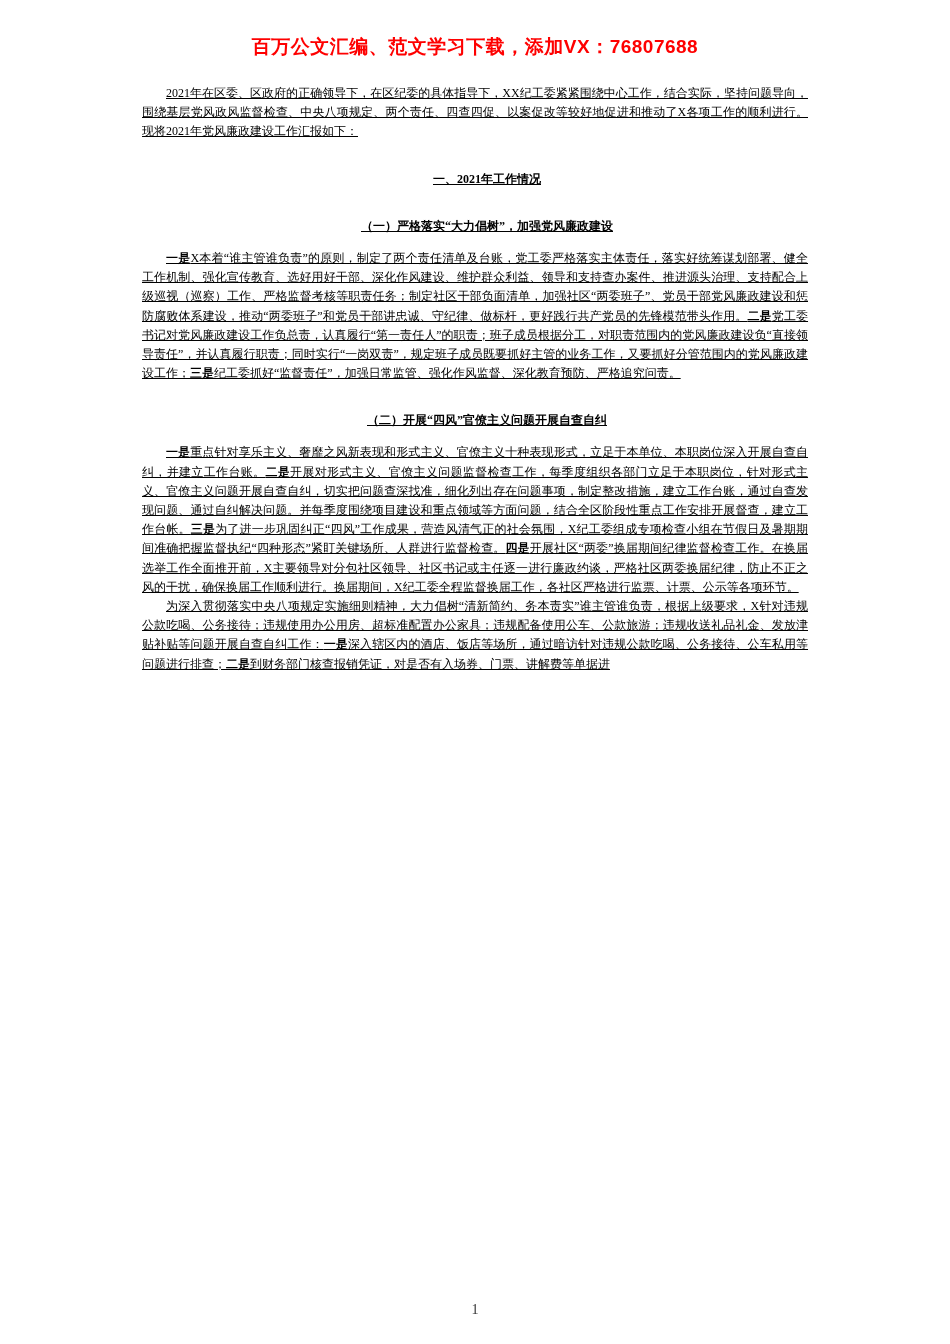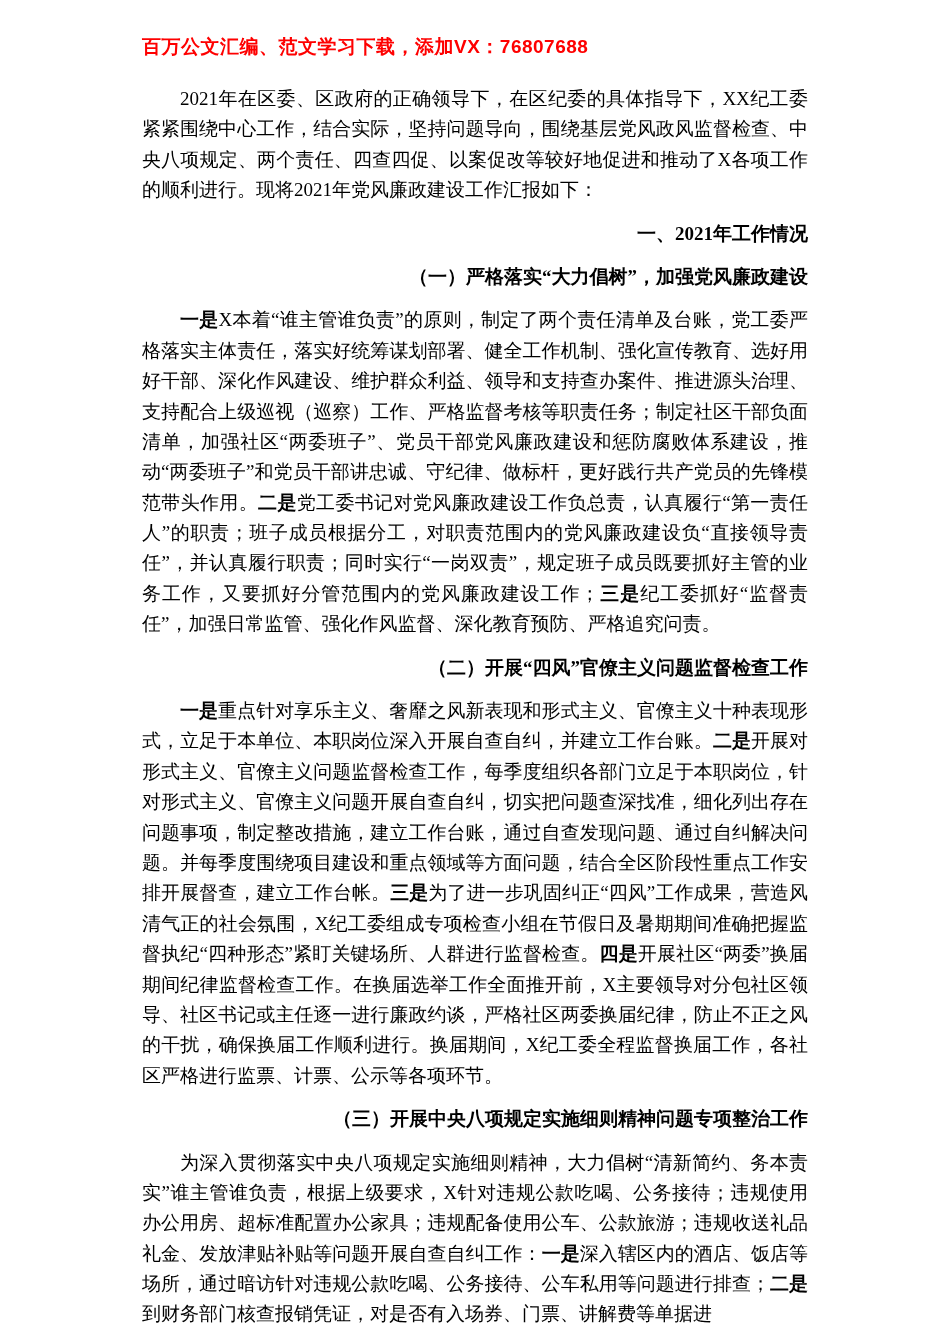--- a/index.html
+++ b/index.html
@@ -12,41 +12,42 @@
     min-height: 1344px;
     margin: 0 auto;
     background: #ffffff;
     box-sizing: border-box;
     position: relative;
     padding: 34px 142px 70px 142px;
     font-family: "Liberation Serif", "DejaVu Serif", serif;
     color: #000000;
   }
   .notice {
-    text-align: left;
+    text-align: center;
     font-family: "Liberation Sans", "DejaVu Sans", sans-serif;
     font-size: 19px;
     font-weight: 700;
     letter-spacing: 0.5px;
     margin: 0 0 24px 0;
   }
   .doc-body p.block {
     margin: 0;
-    font-size: 19px;
+    font-size: 12px;
     line-height: 1.6;
     text-align: justify;
     text-indent: 2em;
     word-break: break-all;
+    text-decoration: underline;
   }
   .doc-body p.h1,
   .doc-body p.h2 {
     font-weight: 700;
-    margin-top: 13px;
+    margin-top: 28px;
     margin-bottom: 13px;
-    text-align: right;
+    text-align: center;
   }
   .doc-body span.bold {
     font-weight: 700;
   }
   .page-number {
     position: absolute;
     left: 0;
     right: 0;
     bottom: 26px;
     text-align: center;
@@ -58,20 +59,19 @@
 <body>
 
 <div class="page">
   <div class="notice" style="color: rgb(254, 0, 0);">百万公文汇编、范文学习下载，添加VX：76807688</div>
 
   <div class="doc-body">
       <p class="block body"><span>2021年在区委、区政府的正确领导下，在区纪委的具体指导下，XX纪工委紧紧围绕中心工作，结合实际，坚持问题导向，围绕基层党风政风监督检查、中央八项规定、两个责任、四查四促、以案促改等较好地促进和推动了X各项工作的顺利进行。现将2021年党风廉政建设工作汇报如下：</span></p>
       <p class="block h1"><span class="bold">一、2021年工作情况</span></p>
       <p class="block h2"><span class="bold">（一）严格落实“大力倡树”，加强党风廉政建设</span></p>
       <p class="block body"><span class="bold">一是</span><span>X本着“谁主管谁负责”的原则，制定了两个责任清单及台账，党工委严格落实主体责任，落实好统筹谋划部署、健全工作机制、强化宣传教育、选好用好干部、深化作风建设、维护群众利益、领导和支持查办案件、推进源头治理、支持配合上级巡视（巡察）工作、严格监督考核等职责任务；制定社区干部负面清单，加强社区“两委班子”、党员干部党风廉政建设和惩防腐败体系建设，推动“两委班子”和党员干部讲忠诚、守纪律、做标杆，更好践行共产党员的先锋模范带头作用。</span><span class="bold">二是</span><span>党工委书记对党风廉政建设工作负总责，认真履行“第一责任人”的职责；班子成员根据分工，对职责范围内的党风廉政建设负“直接领导责任”，并认真履行职责；同时实行“一岗双责”，规定班子成员既要抓好主管的业务工作，又要抓好分管范围内的党风廉政建设工作；</span><span class="bold">三是</span><span>纪工委抓好“监督责任”，加强日常监管、强化作风监督、深化教育预防、严格追究问责。</span></p>
-      <p class="block h2"><span class="bold">（二）开展“四风”官僚主义问题监督检查工作</span></p>
+      <p class="block h2"><span class="bold">（二）开展“四风”官僚主义问题开展自查自纠</span></p>
       <p class="block body"><span class="bold">一是</span><span>重点针对享乐主义、奢靡之风新表现和形式主义、官僚主义十种表现形式，立足于本单位、本职岗位深入开展自查自纠，并建立工作台账。</span><span class="bold">二是</span><span>开展对形式主义、官僚主义问题监督检查工作，每季度组织各部门立足于本职岗位，针对形式主义、官僚主义问题开展自查自纠，切实把问题查深找准，细化列出存在问题事项，制定整改措施，建立工作台账，通过自查发现问题、通过自纠解决问题。并每季度围绕项目建设和重点领域等方面问题，结合全区阶段性重点工作安排开展督查，建立工作台帐。</span><span class="bold">三是</span><span>为了进一步巩固纠正“四风”工作成果，营造风清气正的社会氛围，X纪工委组成专项检查小组在节假日及暑期期间准确把握监督执纪“四种形态”紧盯关键场所、人群进行监督检查。</span><span class="bold">四是</span><span>开展社区“两委”换届期间纪律监督检查工作。在换届选举工作全面推开前，X主要领导对分包社区领导、社区书记或主任逐一进行廉政约谈，严格社区两委换届纪律，防止不正之风的干扰，确保换届工作顺利进行。换届期间，X纪工委全程监督换届工作，各社区严格进行监票、计票、公示等各项环节。</span></p>
-      <p class="block h2"><span class="bold">（三）开展中央八项规定实施细则精神问题专项整治工作</span></p>
       <p class="block body"><span>为深入贯彻落实中央八项规定实施细则精神，大力倡树“清新简约、务本责实”谁主管谁负责，根据上级要求，X针对违规公款吃喝、公务接待；违规使用办公用房、超标准配置办公家具；违规配备使用公车、公款旅游；违规收送礼品礼金、发放津贴补贴等问题开展自查自纠工作：</span><span class="bold">一是</span><span>深入辖区内的酒店、饭店等场所，通过暗访针对违规公款吃喝、公务接待、公车私用等问题进行排查；</span><span class="bold">二是</span><span>到财务部门核查报销凭证，对是否有入场券、门票、讲解费等单据进</span></p>
     </div>
 
   <div class="page-number">1</div>
 </div>
 
 </body></html>

